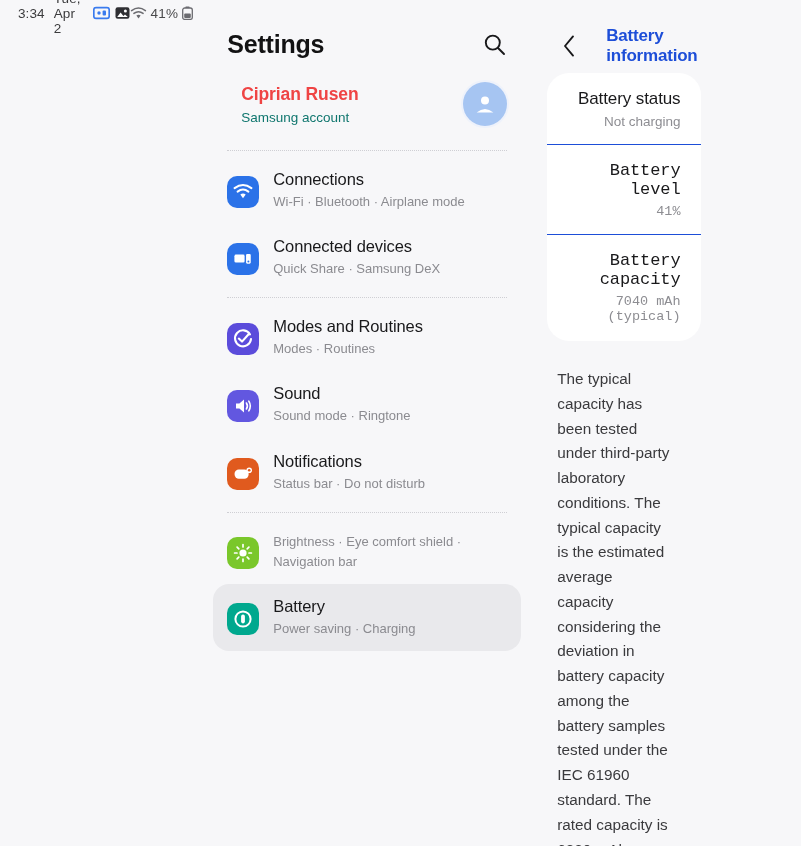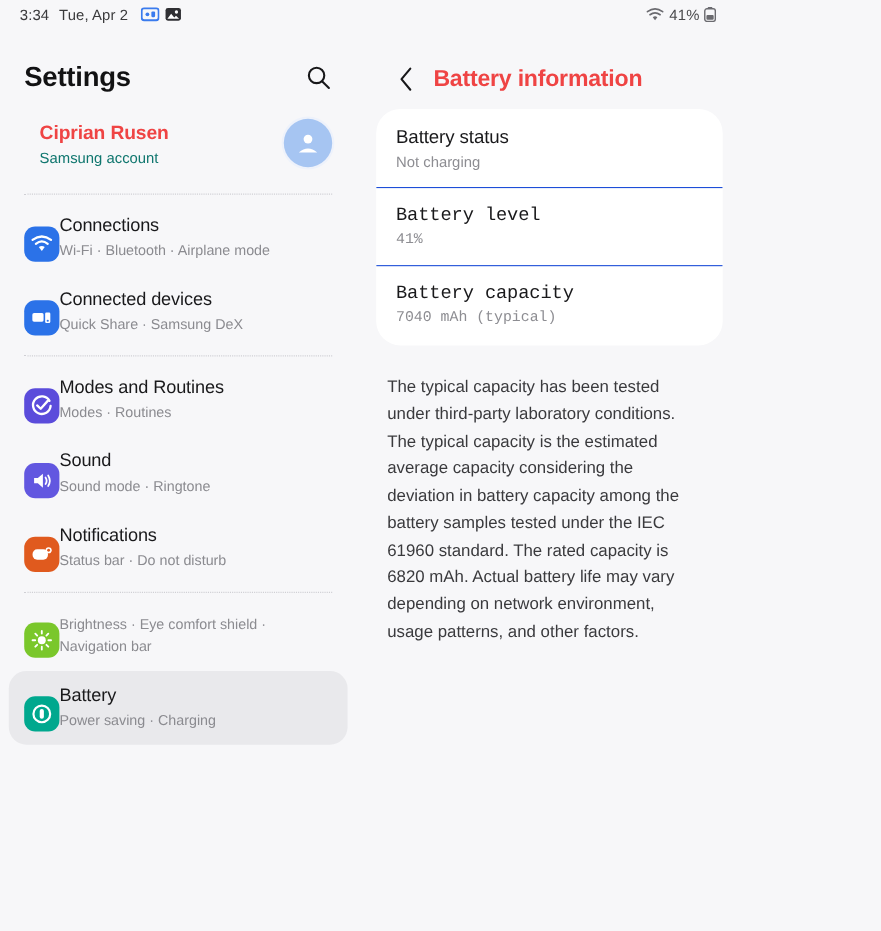--- a/index.html
+++ b/index.html
@@ -2,21 +2,21 @@
 <html><head>
 <meta charset="utf-8">
 <style>
   * { box-sizing: border-box; margin: 0; padding: 0; }
   html, body {
     width: 801px; height: 846px;
     font-family: "Liberation Sans", sans-serif;
     background: #f7f7f9;
     overflow: hidden;
   }
-  .screen { position: relative; width: 663px; height: 846px; display: flex; flex-direction: column; background: #f7f7f9; }
+  .screen { position: relative; width: 663px; height: 846px; display: flex; background: #f7f7f9; }
 
   
   .statusbar {
     height: 26px; flex: 0 0 26px;
     display: flex; align-items: center;
     padding: 0 12px 0 18px;
     font-size: 13.5px; color: #3b3b3d;
   }
   .sb-left { display: flex; align-items: center; gap: 9px; }
   .sb-time { font-weight: 400; letter-spacing: .1px; }
@@ -61,21 +61,21 @@
     display: flex; align-items: center; justify-content: center;
     box-shadow: 0 0 0 2px #eef2fb;
   }
 
   .divider {
     height: 1px; margin: 6px 22px 6px 22px;
     border-top: 1.6px dotted #cfcfd4;
   }
 
   .nav-item {
-    display: flex; align-items: flex-end; 
+    display: flex; align-items: center; gap: 14px;
     padding: 12px 14px 12px 14px;
     margin: 0 8px;
     border-radius: 16px;
     cursor: pointer;
   }
   .nav-item.selected { background: #e9e9ec; }
   .nav-ic {
     width: 32px; height: 32px; flex: 0 0 32px;
     border-radius: 10px;
     display: flex; align-items: center; justify-content: center;
@@ -85,30 +85,30 @@
   .nav-title { font-size: 16.5px; color: #19191b; letter-spacing: -.1px; }
   .nav-sub { font-size: 13px; color: #8b8b90; line-height: 1.55; max-width: 228px; }
 
   
   .right { flex: 1; background: #f7f7f9; padding: 0 0 0 0; overflow: hidden; }
   .right-head {
     display: flex; align-items: center; gap: 12px;
     padding: 26px 0 0 22px; height: 66px;
   }
   .back-btn { width: 26px; height: 30px; display: flex; align-items: center; justify-content: center; cursor: pointer; }
-  .right-title { font-size: 21px; font-weight: bold; color: #ef4444; letter-spacing: -.2px; }
+  .right-title { font-size: 17px; font-weight: bold; color: #1d4ed8; letter-spacing: -.2px; margin-left: 16px; }
 
   .card {
     margin: 7px 6px 0 8px;
     background: #ffffff;
     border-radius: 22px;
     padding: 0 0 2px 0;
     overflow: hidden;
   }
-  .card-row { padding: 16px 20px 15px 18px; }
+  .card-row { padding: 16px 20px 15px 18px; text-align: right; }
   .card-row + .card-row { border-top: 1px solid #1d4ed8; font-family: Liberation Mono, monospace; }
   .row-label { font-size: 17px; color: #19191b; letter-spacing: -.1px; margin-bottom: 5px; }
   .row-value { font-size: 13.5px; color: #8d8d92; }
 
   .note {
     padding: 26px 34px 0 18px;
     font-size: 15.3px; line-height: 1.62; color: #3a3a3d;
   }
 
   svg { display: block; }

